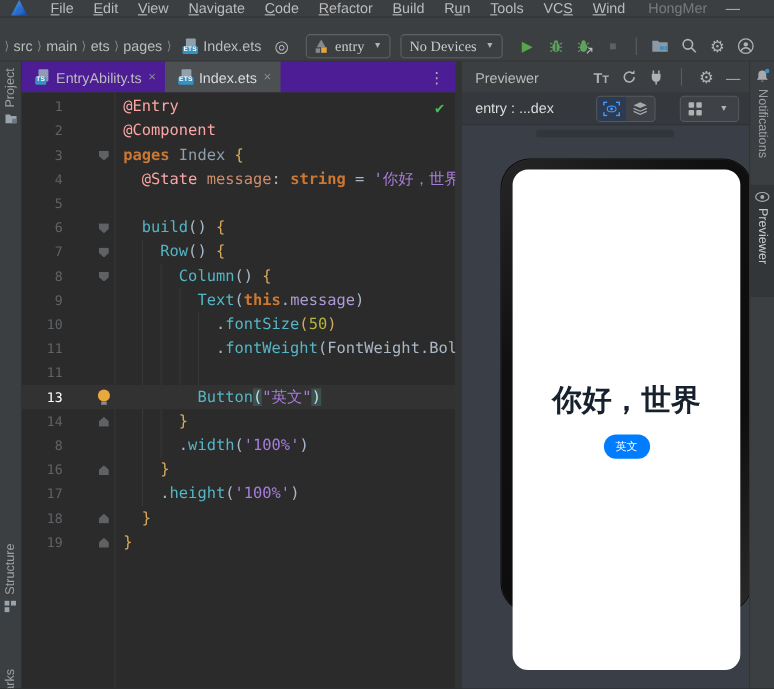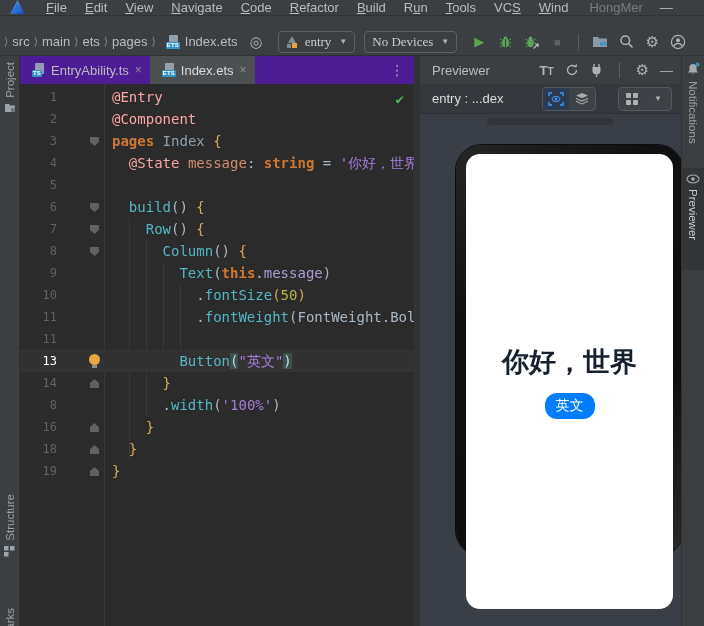--- a/index.html
+++ b/index.html
@@ -114,21 +114,21 @@
   .pv-canvas { position:absolute; left:0; top:58px; right:0; bottom:0; background:#3A3E47; }
   .pv-shadow { position:absolute; left:67px; top:4px; width:126px; height:7px;
     border-radius:4px; background:#32353C; }
   .phone { position:absolute; left:36px; top:31px; width:227px; height:411px;
     background:linear-gradient(135deg,#262626,#101010 30%,#0d0d0d 70%,#2a2a2a);
     border-radius:26px; box-shadow:0 0 0 1px #0b0b0b; }
   .phone-btn { position:absolute; right:-3px; width:4px; background:#1f1f1f; border-radius:2px; }
   .screen { position:absolute; left:10px; top:9px; width:207px; height:455px; background:#ffffff;
     border-radius:14px; display:flex; flex-direction:column; align-items:center; justify-content:center; }
   .msg { font-family:"DejaVu Sans", sans-serif; font-size:27px; font-weight:bold; color:#17212E; }
-  .pill-btn { margin-top:13px; background:#007DFF; color:#fff; font-size:14px;
+  .pill-btn { margin-top:13px; background:#007DFF; color:#fff; font-size:10px;
     padding:4px 11px; border-radius:12px; border:none; font-family:"DejaVu Sans", sans-serif; }
   svg { display:block; }
 </style>
 </head>
 <body>
 
 <div id="app">
 
   <div class="titlebar">
     <svg class="logo" viewBox="0 0 17 17">
@@ -294,20 +294,21 @@
         <div class="code-row"><span class="ln">7</span><span class="fold"><span class="fold-mark open"></span></span><span class="code"><span class="tk-plain">    </span><span class="tk-fn">Row</span><span class="tk-plain">() </span><span class="tk-brace">{</span></span></div>
         <div class="code-row"><span class="ln">8</span><span class="fold"><span class="fold-mark open"></span></span><span class="code"><span class="tk-plain">      </span><span class="tk-fn">Column</span><span class="tk-plain">() </span><span class="tk-brace">{</span></span></div>
         <div class="code-row"><span class="ln">9</span><span class="fold"></span><span class="code"><span class="tk-plain">        </span><span class="tk-fn">Text</span><span class="tk-plain">(</span><span class="tk-kw">this</span><span class="tk-plain">.</span><span class="tk-field">message</span><span class="tk-plain">)</span></span></div>
         <div class="code-row"><span class="ln">10</span><span class="fold"></span><span class="code"><span class="tk-plain">          .</span><span class="tk-fn">fontSize</span><span class="tk-brace">(</span><span class="tk-num">50</span><span class="tk-brace">)</span></span></div>
         <div class="code-row"><span class="ln">11</span><span class="fold"></span><span class="code"><span class="tk-plain">          .</span><span class="tk-fn">fontWeight</span><span class="tk-plain">(</span><span class="tk-plain">FontWeight.Bold</span></span></div>
         <div class="code-row"><span class="ln">11</span><span class="fold"></span><span class="code"></span></div>
         <div class="code-row caret-row"><span class="ln" style="color: #ffffff;">13</span><span class="fold"><span class="bulb"></span></span><span class="code"><span class="tk-plain">        </span><span class="tk-fn">Button</span><span class="tk-hl">(</span><span class="tk-str">"英文"</span><span class="tk-hl">)</span></span></div>
         <div class="code-row"><span class="ln">14</span><span class="fold"><span class="fold-mark close"></span></span><span class="code"><span class="tk-plain">      </span><span class="tk-brace">}</span></span></div>
         <div class="code-row"><span class="ln">8</span><span class="fold"></span><span class="code"><span class="tk-plain">      .</span><span class="tk-fn">width</span><span class="tk-plain">(</span><span class="tk-str">'100%'</span><span class="tk-plain">)</span></span></div>
         <div class="code-row"><span class="ln">16</span><span class="fold"><span class="fold-mark close"></span></span><span class="code"><span class="tk-plain">    </span><span class="tk-brace">}</span></span></div>
+        <div class="code-row"><span class="ln">17</span><span class="fold"></span><span class="code"><span class="tk-plain">    .</span><span class="tk-fn">height</span><span class="tk-plain">(</span><span class="tk-str">'100%'</span><span class="tk-plain">)</span></span></div>
         <div class="code-row"><span class="ln">18</span><span class="fold"><span class="fold-mark close"></span></span><span class="code"><span class="tk-plain">  </span><span class="tk-brace">}</span></span></div>
         <div class="code-row"><span class="ln">19</span><span class="fold"><span class="fold-mark close"></span></span><span class="code"><span class="tk-brace">}</span></span></div>
       </div>
     <span class="editor-check">✔</span>
   </div>
 
   <div class="splitter"></div>
 
   <div class="pv">
     <div class="pv-header">

